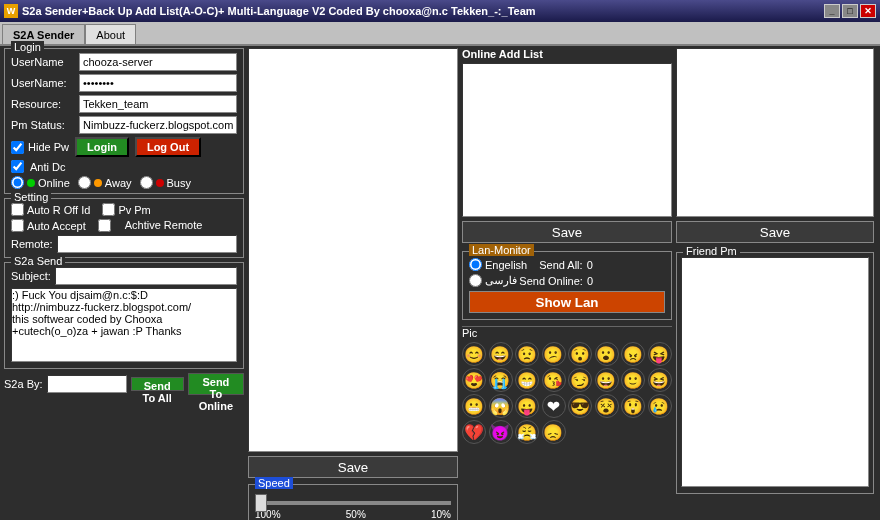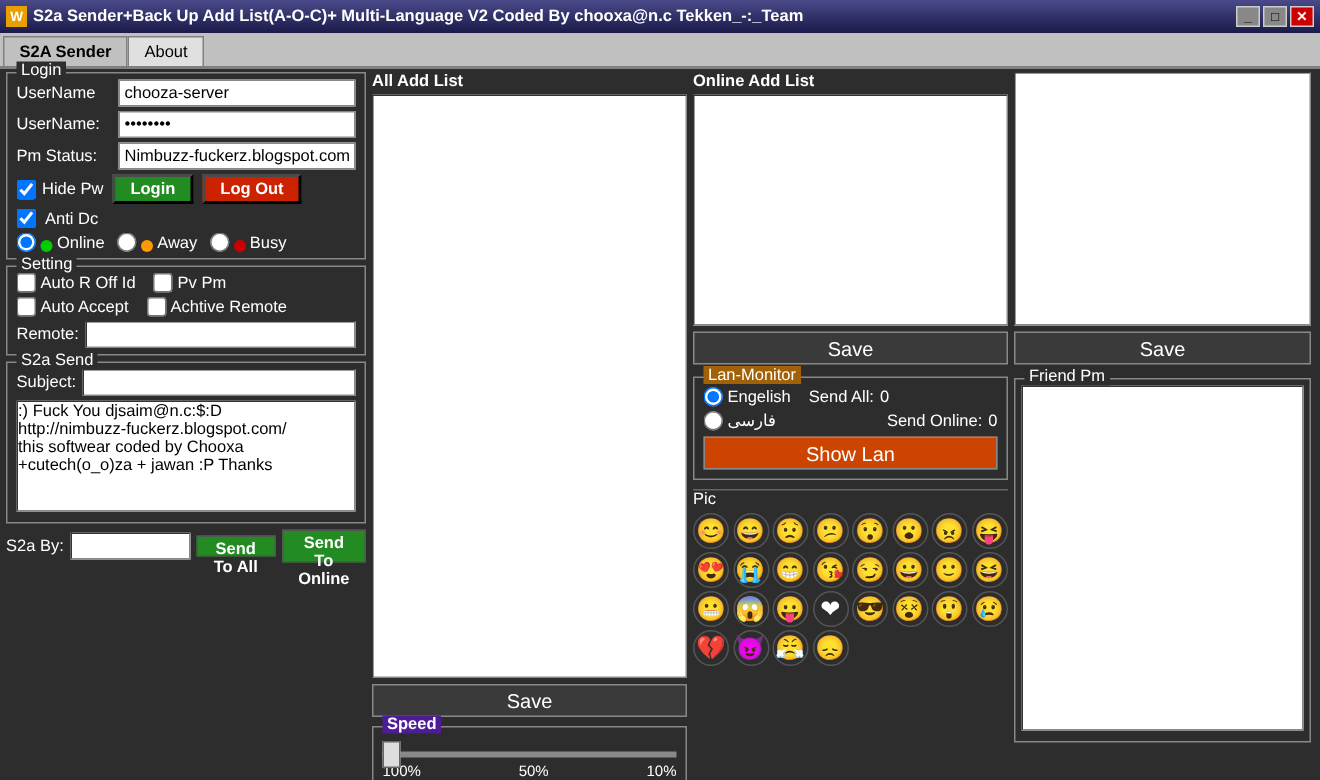--- a/index.html
+++ b/index.html
@@ -126,39 +126,39 @@
       flex: 1;
       height: 24px;
       font-weight: bold;
     }
     .btn-show-lan {
       background: #cc4400;
       color: #fff;
       border: 1px solid #888;
       width: 100%;
       height: 22px;
-      font-weight: normal;
+      font-weight: bold;
     }
 
     .checkbox-row {
       display: flex;
       align-items: center;
       gap: 6px;
       margin-bottom: 3px;
     }
 
     .status-row {
       display: flex;
       align-items: center;
       gap: 8px;
       margin-top: 2px;
     }
     .radio-label {
       display: flex;
-      align-items: flex-end;
+      align-items: center;
       gap: 3px;
       font-size: 11px;
       color: #fff;
     }
     .dot-online { width: 8px; height: 8px; background: #00cc00; border-radius: 50%; }
     .dot-away { width: 8px; height: 8px; background: #ff9900; border-radius: 50%; }
     .dot-busy { width: 8px; height: 8px; background: #cc0000; border-radius: 50%; }
 
     .list-area {
       width: 100%;
@@ -180,25 +180,24 @@
 
     
     .speed-group {
       border: 1px solid #888;
       padding: 4px 6px;
       position: relative;
     }
     .speed-label {
       position: absolute;
       top: -8px; left: 6px;
-      background: #4c1d95;
+      background: #1d4ed8;
       padding: 0 3px;
       font-size: 11px;
       color: #fff;
-      font-weight: bold;
     }
     .slider-track {
       width: 100%;
       height: 4px;
       background: #888;
       margin: 12px 0 4px 0;
       position: relative;
     }
     .slider-thumb {
       width: 12px; height: 18px;
@@ -394,20 +393,24 @@
 
     <div class="login-box">
       <span class="login-box-label">Login</span>
       <div class="form-row">
         <span class="form-label">UserName</span>
         <input class="form-input" type="text" value="chooza-server" style="">
       </div>
       <div class="form-row">
         <span class="form-label">UserName:</span>
         <input class="form-input" type="password" value="@@@@@@@@" style="">
+      </div>
+      <div class="form-row">
+        <span class="form-label">Resource:</span>
+        <input class="form-input" type="text" value="Tekken_team" style="">
       </div>
       <div class="form-row">
         <span class="form-label">Pm Status:</span>
         <input class="form-input" type="text" value="Nimbuzz-fuckerz.blogspot.com" style="">
       </div>
       <div class="form-row" style="margin-top:3px; gap:6px;">
         <div style="display:flex; align-items:center; gap:4px;">
           <input type="checkbox" checked="" style="">
           <span>Hide Pw</span>
         </div>
@@ -447,21 +450,21 @@
         <div style="display:flex;align-items:center;gap:3px;">
           <input type="checkbox" style="">
           <span>Pv Pm</span>
         </div>
       </div>
       <div style="display:flex; gap:12px; margin-bottom:3px;">
         <div style="display:flex;align-items:center;gap:3px;">
           <input type="checkbox" style="">
           <span>Auto Accept</span>
         </div>
-        <div style="display:flex;align-items:center;gap:3px;">
+        <div style="display:flex;gap:14px;">
           <input type="checkbox" style="">
           <span>Achtive Remote</span>
         </div>
       </div>
       <div style="display:flex;align-items:center;gap:4px;">
         <span>Remote:</span>
         <input type="text" class="input-sm" style="flex: 1 1 0%;">
       </div>
     </div>
 
@@ -479,21 +482,20 @@
     <div style="display:flex;align-items:center;gap:4px;margin-top:4px;">
       <span>S2a By:</span>
       <input type="text" class="input-sm" style="width: 80px;">
       <button class="btn-send-all btn" style="flex:1;height:14px;background:#228B22;color:#fff;border:1px solid #555;font-weight:bold;">Send To All</button>
       <button class="btn-send-online btn" style="flex:1;height:22px;background:#228B22;color:#fff;border:1px solid #555;font-weight:bold;">Send To Online</button>
     </div>
   </div>
 
   <div class="col2">
     <div style="display:flex;flex-direction:column;height:430px;">
-      <span class="col-header">All Add List</span>
       <textarea class="list-area" style="flex: 1 1 0%; resize: none;"></textarea>
       <button class="btn-save" style="margin-top:4px;height:22px;background:#3a3a3a;color:#fff;border:1px solid #888;width:100%;cursor:pointer;">Save</button>
     </div>
 
     <div class="speed-group" style="margin-top:6px;">
       <span class="speed-label">Speed</span>
       <div class="slider-track">
         <div class="slider-thumb"></div>
       </div>
       <div class="speed-ticks">
@@ -516,21 +518,21 @@
       <div style="display:flex;gap:12px;margin-bottom:3px;">
         <label style="display:flex;align-items:center;gap:3px;color:#fff;font-size:11px;">
           <input type="radio" name="lan-lang" checked="" style="">
           <span>Engelish</span>
         </label>
         <div style="color:#fff;font-size:11px;display:flex;align-items:center;gap:4px;">
           <span>Send All:</span>
           <span>0</span>
         </div>
       </div>
-      <div style="display:flex;gap:12px;margin-bottom:4px;justify-content:space-between;">
+      <div style="display:flex;margin-bottom:4px;">
         <label style="display:flex;align-items:center;gap:3px;color:#fff;font-size:11px;">
           <input type="radio" name="lan-lang" style="">
           <span>فارسی</span>
         </label>
         <div style="color:#fff;font-size:11px;display:flex;align-items:center;gap:4px;margin-left:2px;">
           <span>Send Online:</span>
           <span>0</span>
         </div>
       </div>
       <button class="btn-show-lan">Show Lan</button>

